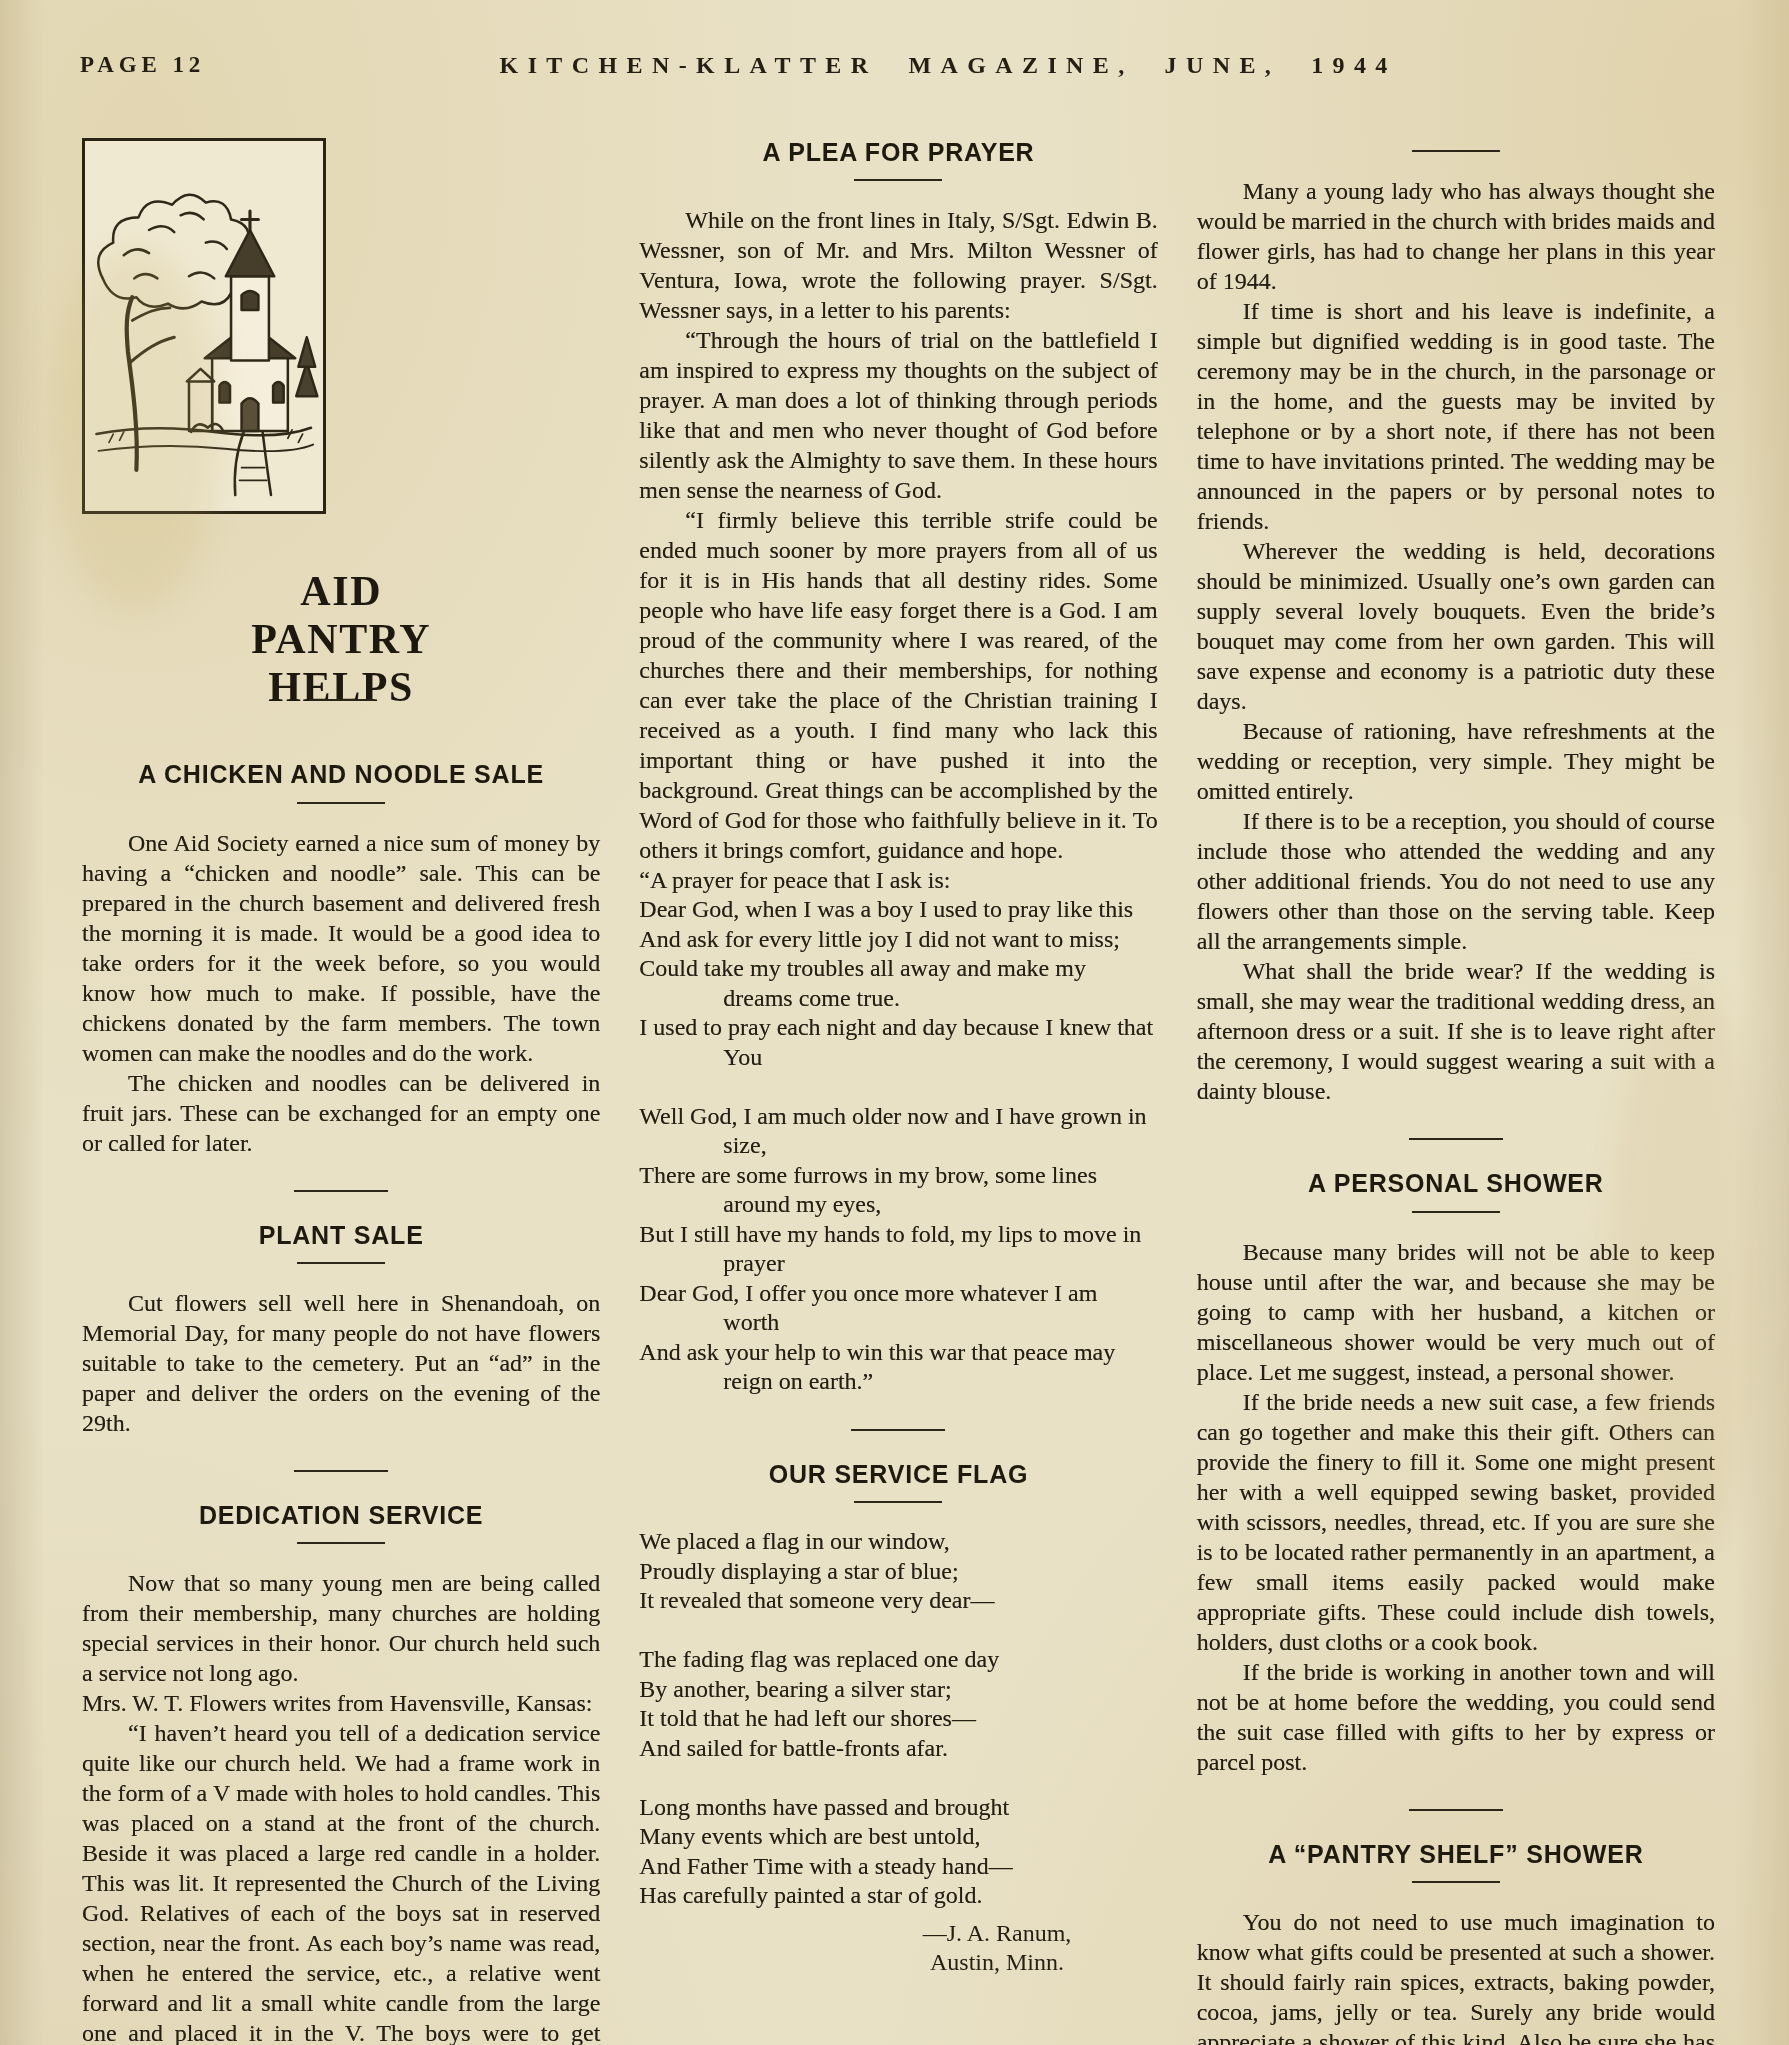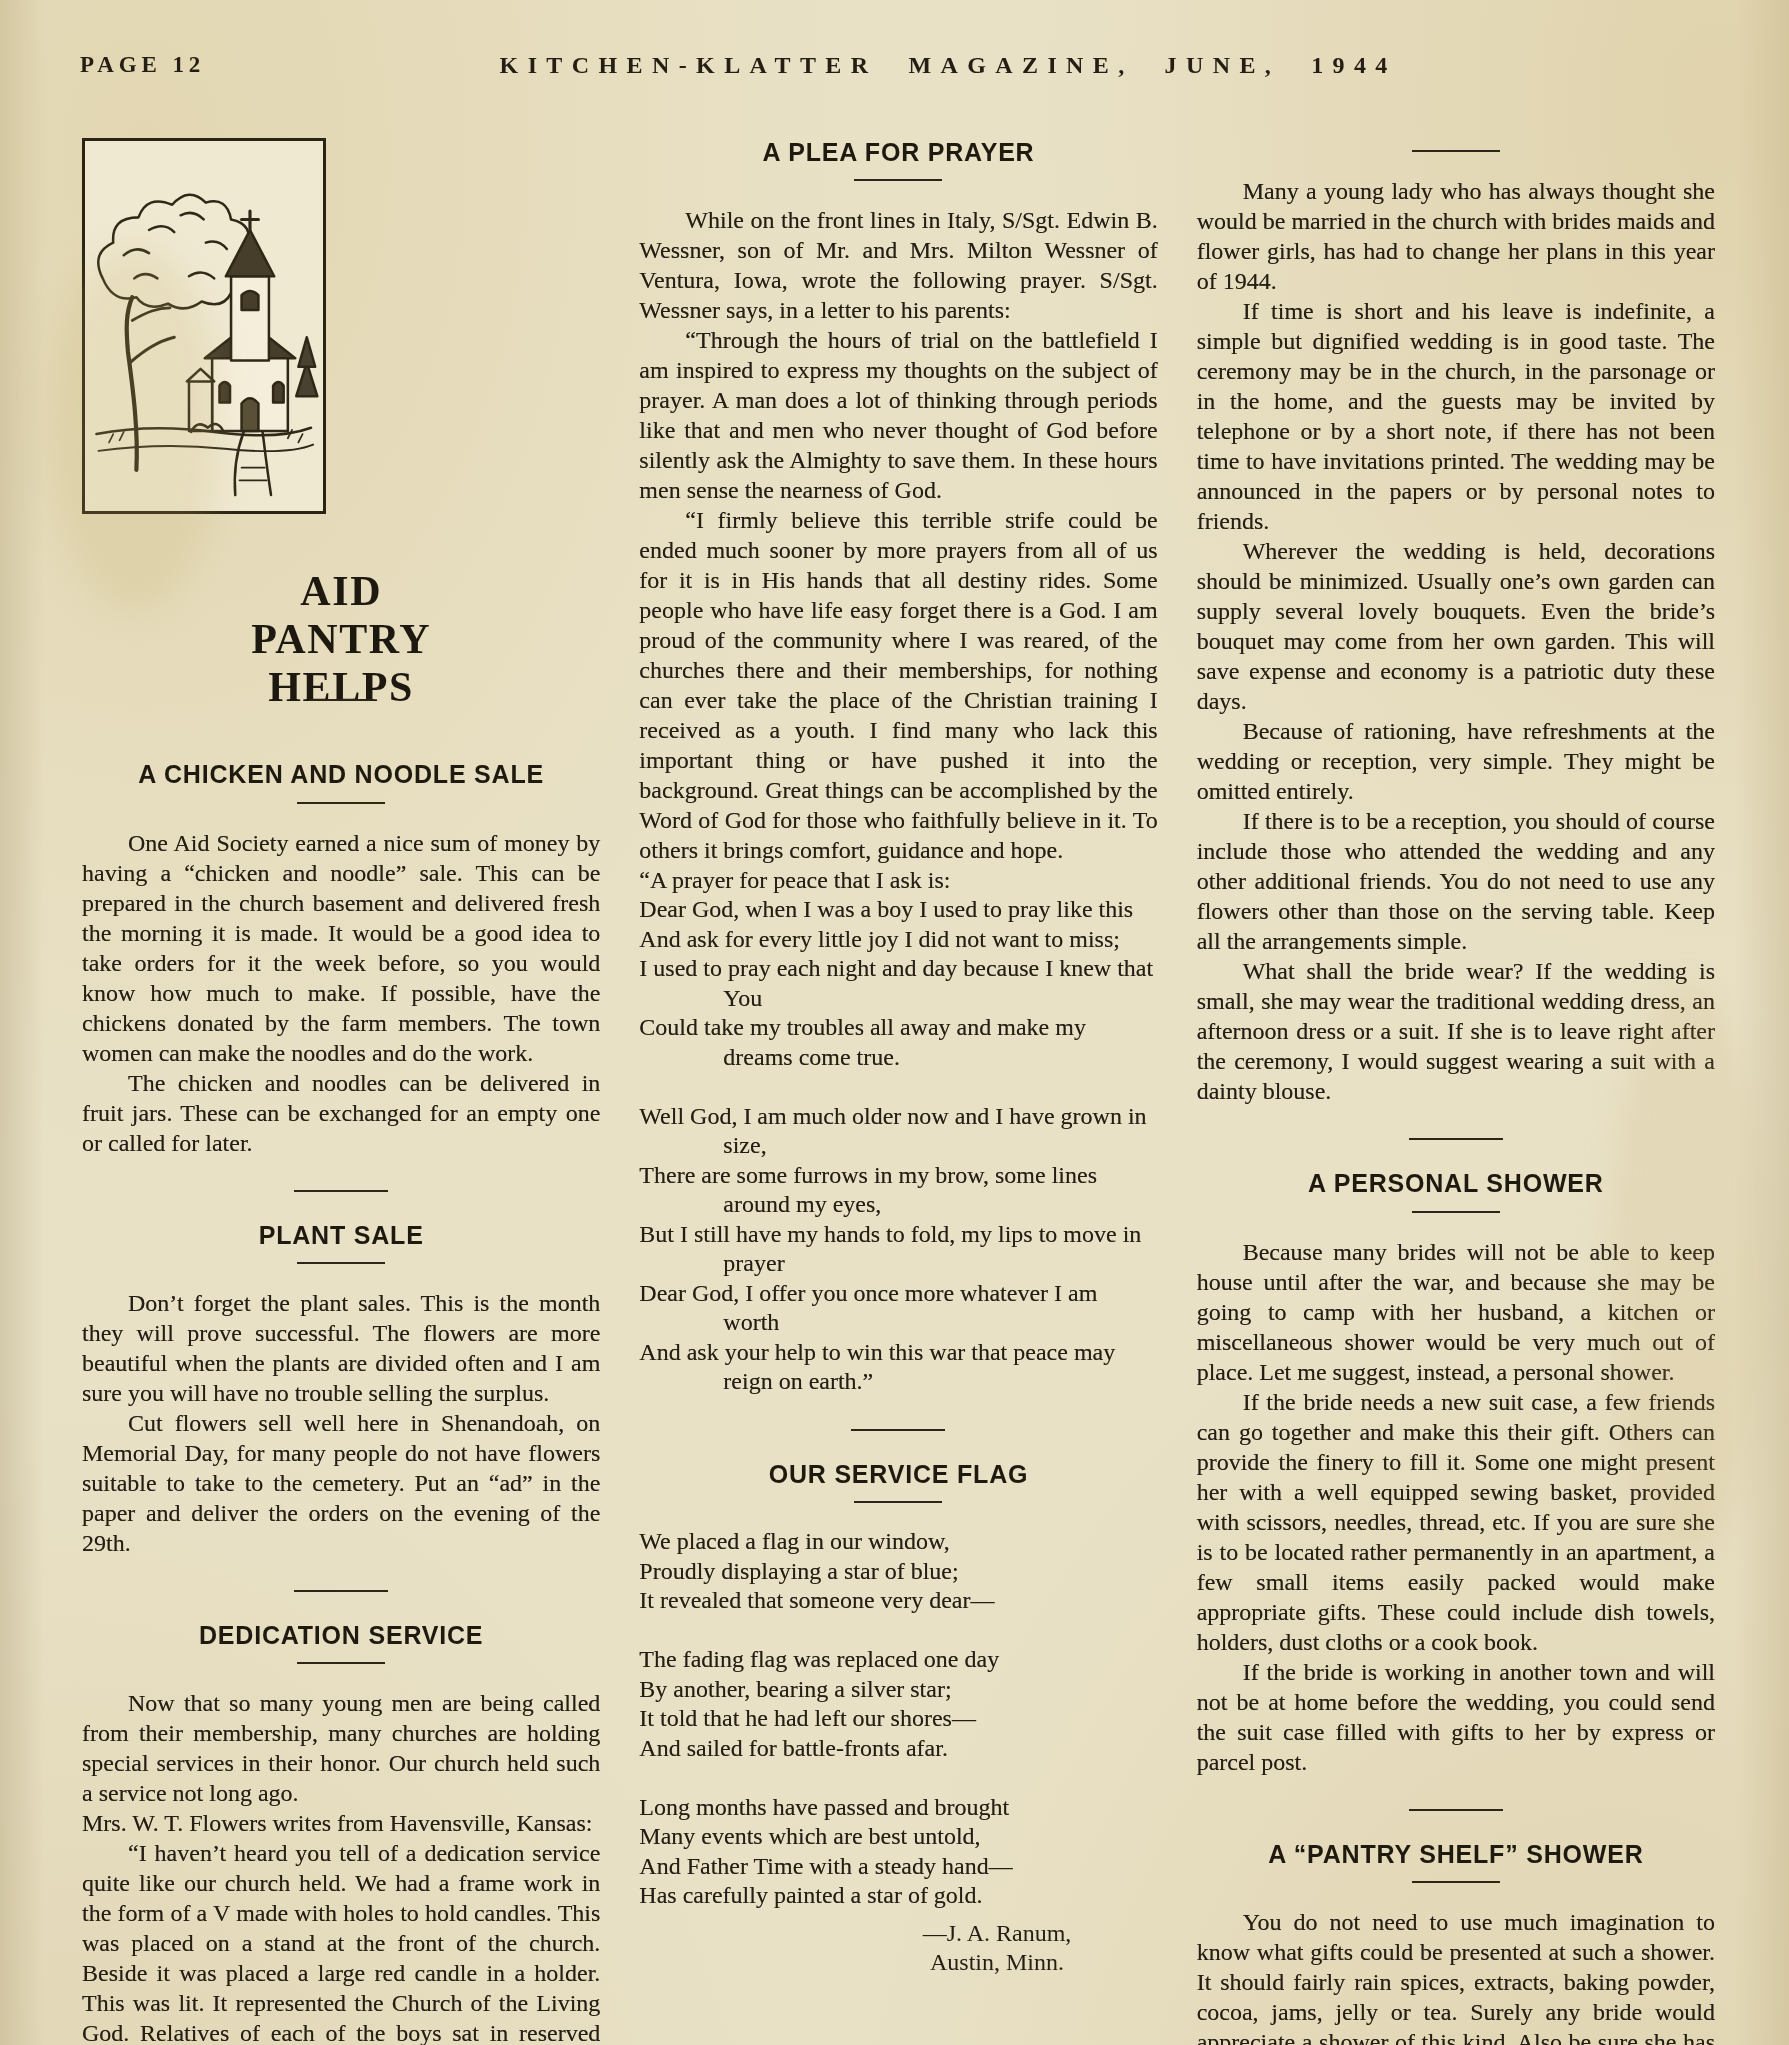--- a/index.html
+++ b/index.html
@@ -187,21 +187,20 @@
       </div>
 
       <h2 class="sec">A CHICKEN AND NOODLE SALE</h2>
       <div class="rule"></div>
       <p class="body">One Aid Society earned a nice sum of money by having a “chicken and noodle” sale. This can be prepared in the church basement and delivered fresh the morning it is made. It would be a good idea to take orders for it the week before, so you would know how much to make. If possible, have the chickens donated by the farm members. The town women can make the noodles and do the work.</p>
       <p class="body">The chicken and noodles can be delivered in fruit jars. These can be exchanged for an empty one or called for later.</p>
 
       <div class="sep"></div>
       <h2 class="sec">PLANT SALE</h2>
       <div class="rule"></div>
-      <p class="body">Don’t forget the plant sales. This is the month they will prove successful. The flowers are more beautiful when the plants are divided often and I am sure you will have no trouble selling the surplus.</p>
       <p class="body">Cut flowers sell well here in Shenandoah, on Memorial Day, for many people do not have flowers suitable to take to the cemetery. Put an “ad” in the paper and deliver the orders on the evening of the 29th.</p>
 
       <div class="sep"></div>
       <h2 class="sec">DEDICATION SERVICE</h2>
       <div class="rule"></div>
       <p class="body">Now that so many young men are being called from their membership, many churches are holding special services in their honor. Our church held such a service not long ago.</p>
       <p class="body noind">Mrs. W. T. Flowers writes from Havensville, Kansas:</p>
       <p class="body">“I haven’t heard you tell of a dedication service quite like our church held. We had a frame work in the form of a V made with holes to hold candles. This was placed on a stand at the front of the church. Beside it was placed a large red candle in a holder. This was lit. It represented the Church of the Living God. Relatives of each of the boys sat in reserved section, near the front. As each boy’s name was read, when he entered the service, etc., a relative went forward and lit a small white candle from the large one and placed it in the V. The boys were to get courage from the candle lit from the red one. The candles were left burning during the service, and we closed with “God Bless America.”</p>
 
     </section>
@@ -211,22 +210,22 @@
       <div class="rule"></div>
       <p class="body">While on the front lines in Italy, S/Sgt. Edwin B. Wessner, son of Mr. and Mrs. Milton Wessner of Ventura, Iowa, wrote the following prayer. S/Sgt. Wessner says, in a letter to his parents:</p>
       <p class="body">“Through the hours of trial on the battlefield I am inspired to express my thoughts on the subject of prayer. A man does a lot of thinking through periods like that and men who never thought of God before silently ask the Almighty to save them. In these hours men sense the nearness of God.</p>
       <p class="body">“I firmly believe this terrible strife could be ended much sooner by more prayers from all of us for it is in His hands that all destiny rides. Some people who have life easy forget there is a God. I am proud of the community where I was reared, of the churches there and their memberships, for nothing can ever take the place of the Christian training I received as a youth. I find many who lack this important thing or have pushed it into the background. Great things can be accomplished by the Word of God for those who faithfully believe in it. To others it brings comfort, guidance and hope.</p>
       <p class="body noind">“A prayer for peace that I ask is:</p>
 
       <div class="poem">
         <div class="stanza">
           <div class="poem-line">Dear God, when I was a boy I used to pray like this</div>
           <div class="poem-line">And ask for every little joy I did not want to miss;</div>
+          <div class="poem-line">Could take my troubles all away and make my dreams come true.</div>
           <div class="poem-line">I used to pray each night and day because I knew that You</div>
-          <div class="poem-line">Could take my troubles all away and make my dreams come true.</div>
         </div>
         <div class="stanza">
           <div class="poem-line">Well God, I am much older now and I have grown in size,</div>
           <div class="poem-line">There are some furrows in my brow, some lines around my eyes,</div>
           <div class="poem-line">But I still have my hands to fold, my lips to move in prayer</div>
           <div class="poem-line">Dear God, I offer you once more whatever I am worth</div>
           <div class="poem-line">And ask your help to win this war that peace may reign on earth.”</div>
         </div>
       </div>
 

